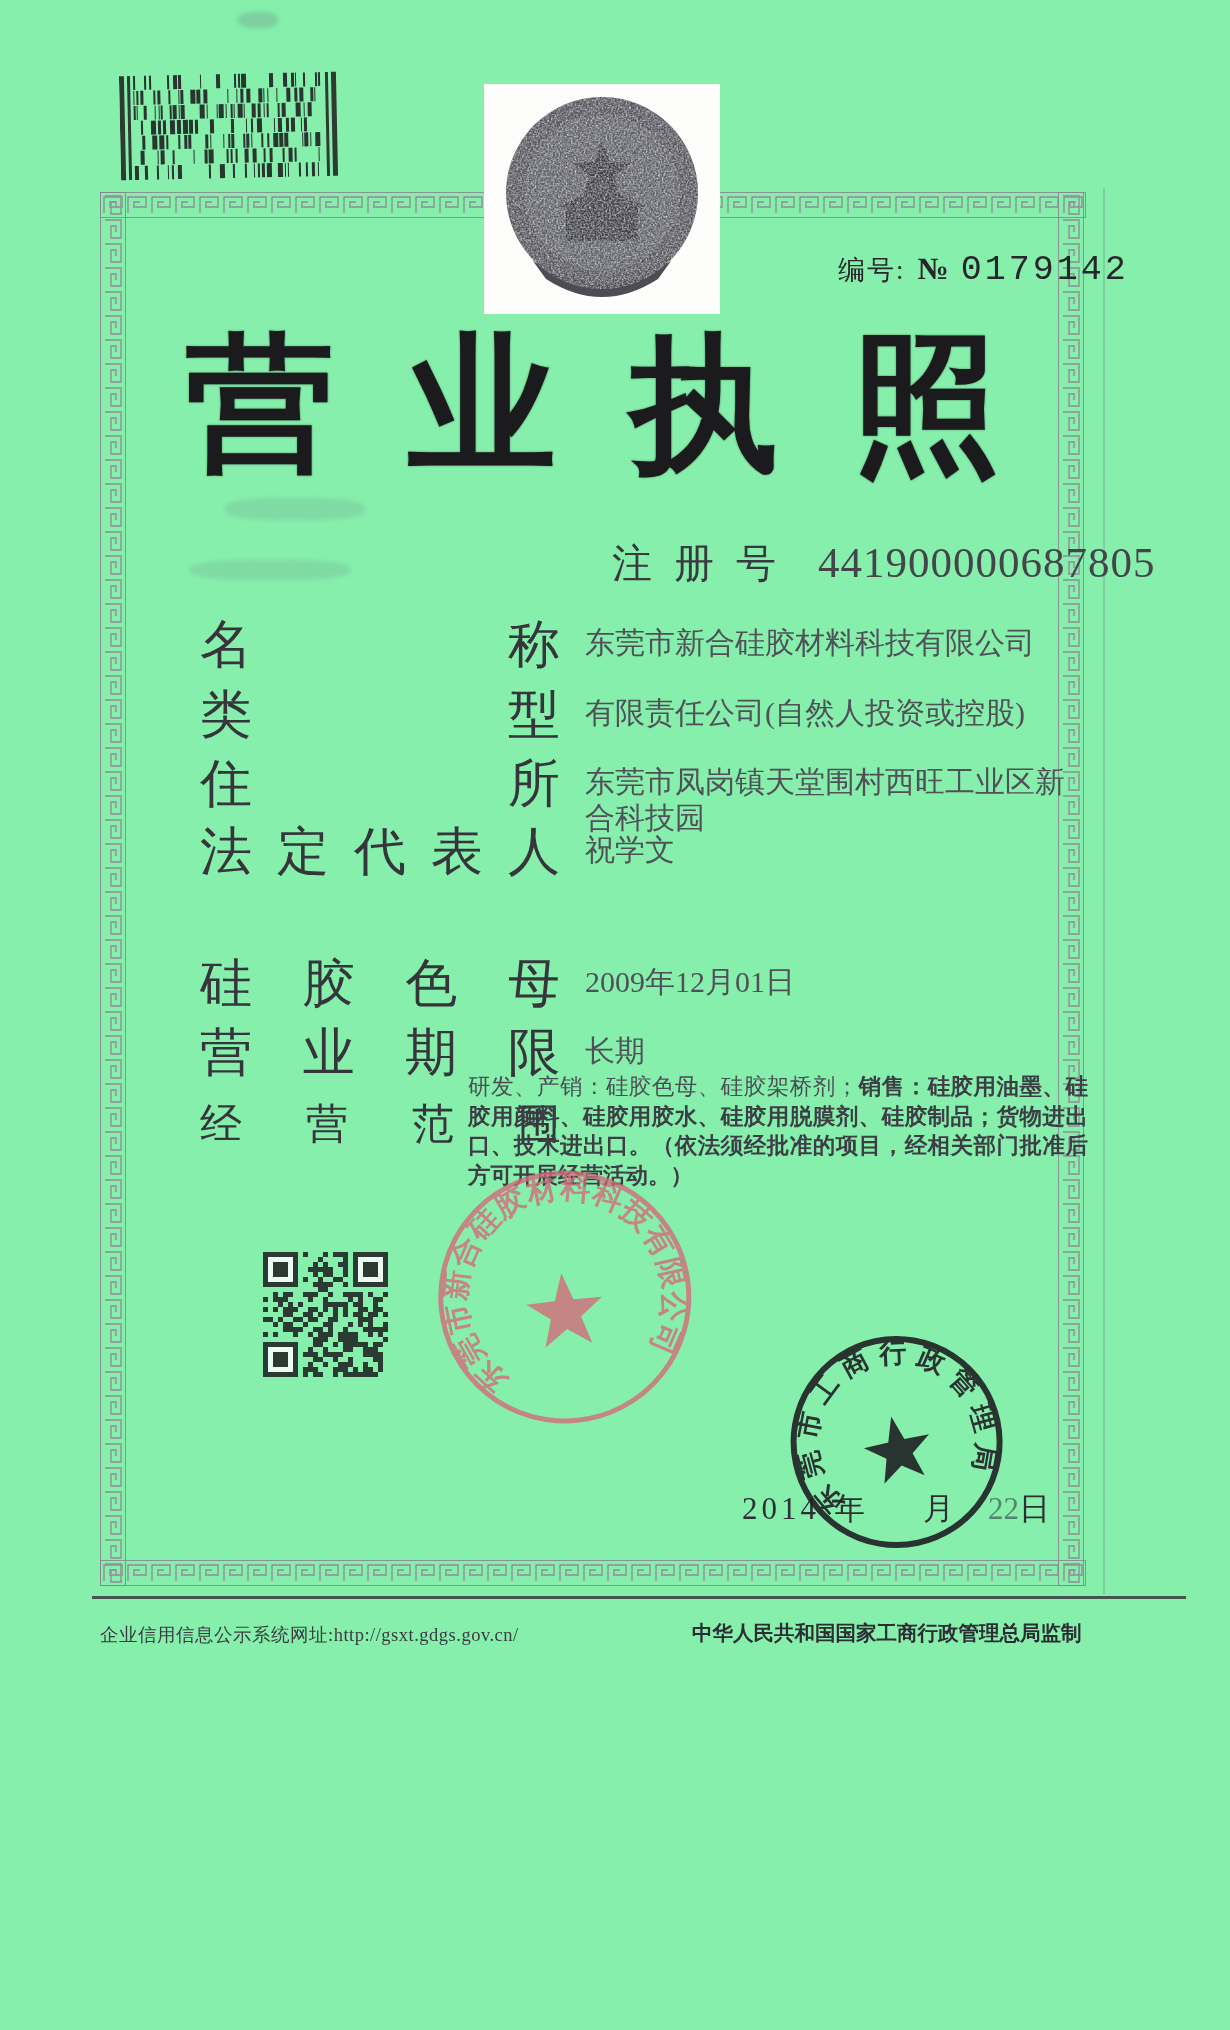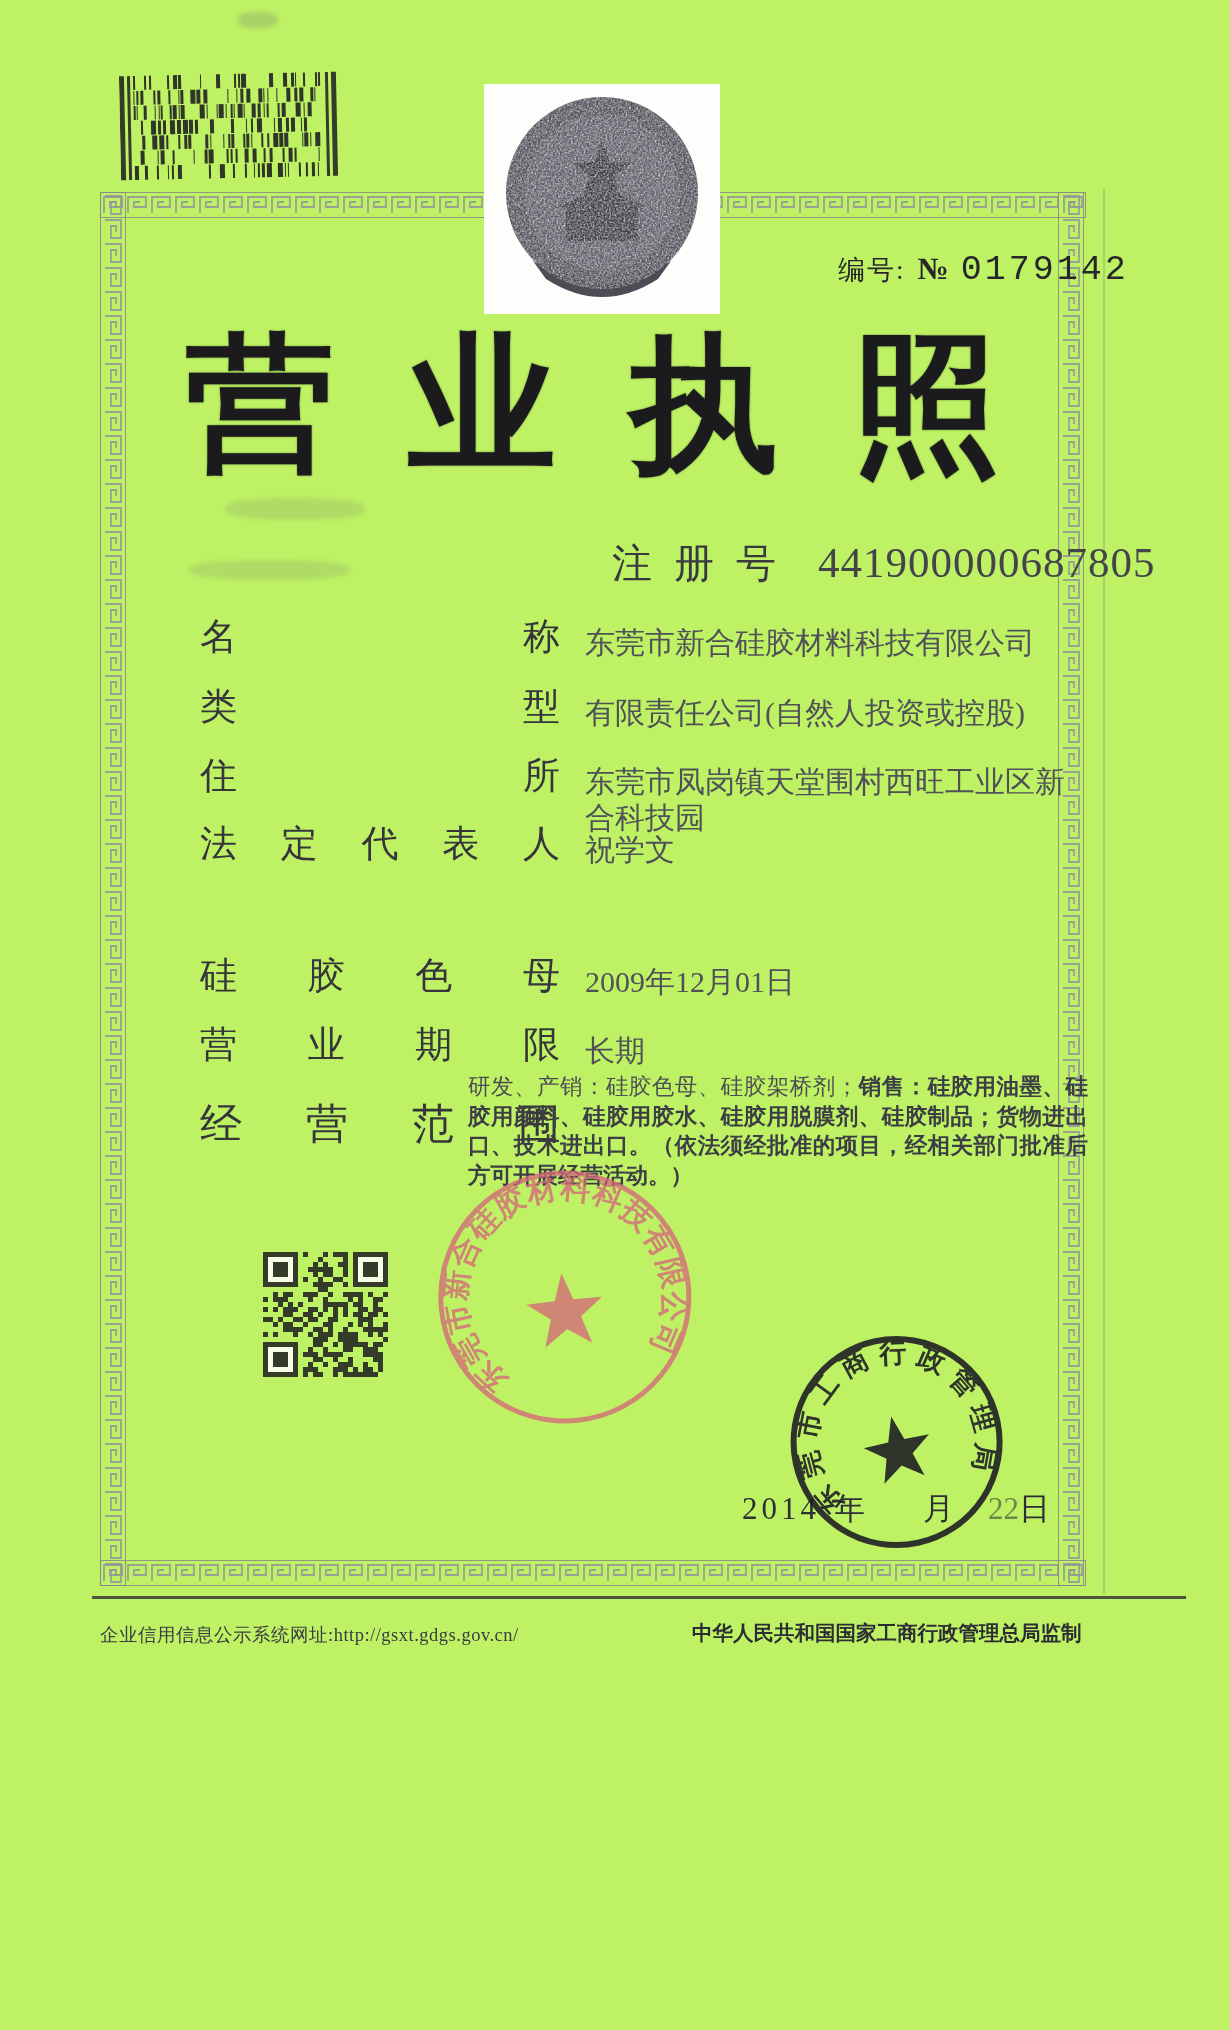--- a/index.html
+++ b/index.html
@@ -1,16 +1,16 @@
 <!DOCTYPE html>
 <html><head>
 <meta charset="utf-8">
 <style>
   html,body{margin:0;padding:0;background:#e9e9e7;}
-  .page{position:relative;width:1230px;height:2030px;background:#bef264;overflow:hidden;
+  .page{position:relative;width:1230px;height:2030px;background:#86efac;overflow:hidden;
         font-family:"Liberation Serif",serif;color:#333;margin:0 auto;}
   .abs{position:absolute;}
 
   
   .barcode{left:120px;top:70px;width:218px;height:112px;transform:rotate(-1.2deg);opacity:.88;}
 
   
   .emblem-wrap{left:484px;top:84px;width:236px;height:230px;background:#fdfdfb;
                display:flex;align-items:center;justify-content:center;}
 
@@ -32,21 +32,21 @@
   .title span{font-size:148px;line-height:1;font-weight:900;color:#1b1b1e;
               font-family:"Liberation Sans",sans-serif;text-shadow:0 0 2px rgba(20,20,20,.55);}
 
   
   .regno{left:612px;top:536px;display:flex;align-items:baseline;gap:36px;}
   .regno .lbl{font-size:40px;color:#393940;letter-spacing:6px;}
   .regno .val{font-size:43px;color:#44454b;letter-spacing:1px;}
 
   
   .field-row{left:200px;width:886px;display:flex;align-items:flex-start;}
-  .f-label{width:360px;flex:0 0 360px;font-size:37px;line-height:1.05;color:#35353b;
+  .f-label{width:360px;flex:0 0 360px;font-size:52px;line-height:1.05;color:#35353b;
            text-align:justify;text-align-last:justify;}
   .f-value{margin-left:25px;font-size:30px;line-height:1.2;color:#505158;padding-top:7px;}
   .scope-label{left:200px;top:1096px;width:360px;font-size:42px;color:#35353b;
                text-align:justify;text-align-last:justify;}
   .scope-value{left:468px;top:1072px;width:620px;font-size:22.5px;line-height:29.5px;
                color:#4c4d54;text-align:justify;}
   .scope-value .bold{font-weight:700;color:#3d3e45;}
 
   
   .qr{left:263px;top:1252px;width:125px;height:125px;opacity:.85;}

